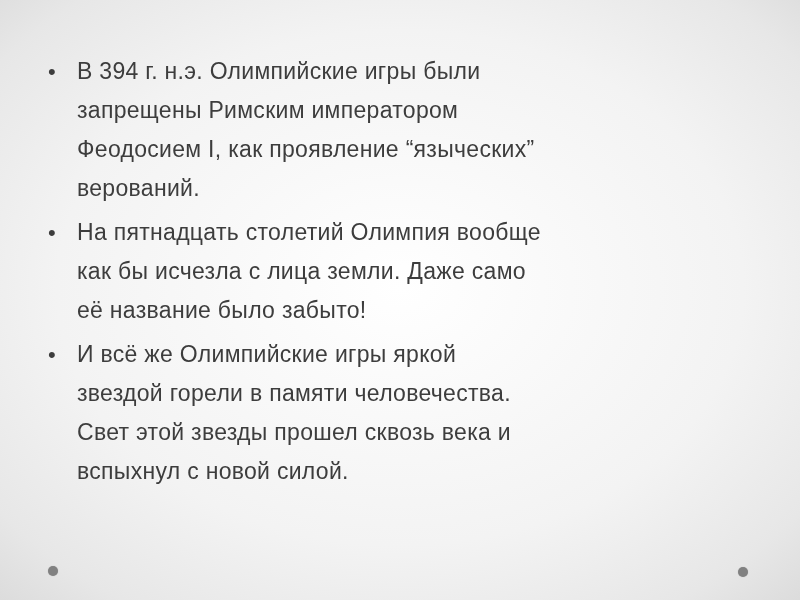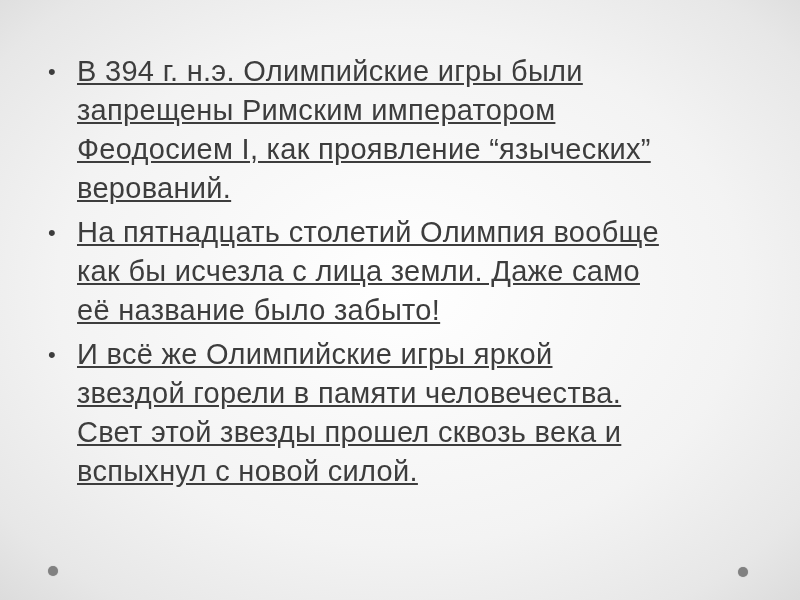--- a/index.html
+++ b/index.html
@@ -38,26 +38,25 @@
   .marker{
     flex:0 0 29px;
     width:29px;
     font-size:22px;
     line-height:39px;
     color:var(--text);
     user-select:none;
   }
   .bullet-text{
     flex:1 1 auto;
-    font-size:29px;
+    font-size:23px;
     line-height:39px;
     letter-spacing:0.3px;
     color:var(--text);
     white-space:pre-line;
-    text-decoration:underline;
   }
   .dot{
     position:absolute;
     width:10px;height:10px;
     border-radius:50%;
     background:var(--footer-dot);
     box-shadow:0 0 1px rgba(0,0,0,0.25);
   }
   .dot-left{left:48px;top:566px;}
   .dot-right{left:738px;top:567px;}

